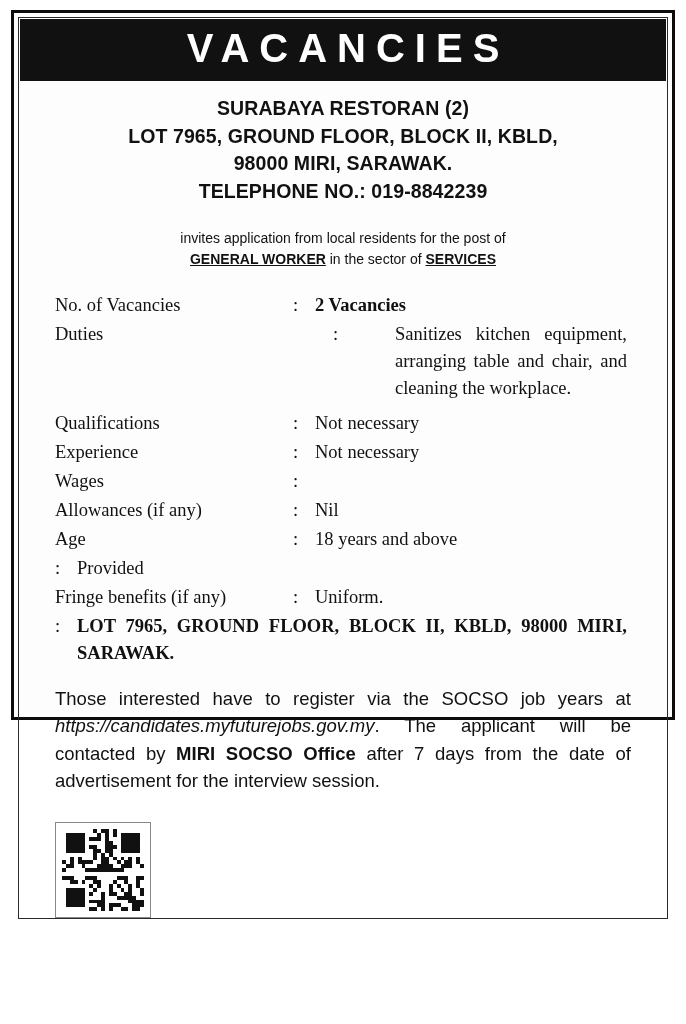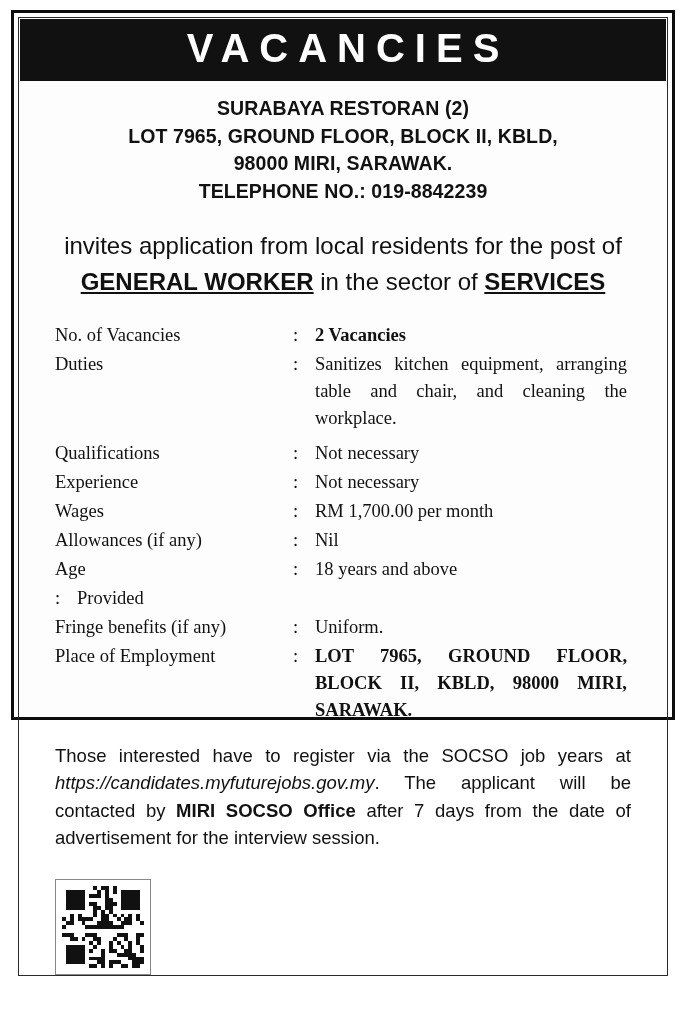--- a/index.html
+++ b/index.html
@@ -59,21 +59,21 @@
   }
   .header-block div {
     font-weight: bold;
     font-size: 19.5px;
     line-height: 1.42;
     letter-spacing: 0.1px;
   }
   
   .invite {
     text-align: center;
-    font-size: 24px;
+    font-size: 14px;
     line-height: 1.5;
     padding: 16px 30px 6px 30px;
   }
   .invite .u-bold {
     font-weight: bold;
     text-decoration: underline;
   }
   
   .details {
     padding: 16px 34px 0 36px;
@@ -91,21 +91,21 @@
     flex: 0 0 238px;
     white-space: nowrap;
   }
   .row .colon {
     width: 22px;
     flex: 0 0 22px;
   }
   .row .value {
     flex: 1 1 auto;
   }
-  .row.spaced { margin-bottom: 8px; }
+  .row.spaced { margin-bottom: 8px; gap: 40px; }
   .value.bold { font-weight: bold; }
   .value.just {
     text-align: justify;
     text-align-last: left;
     padding-right: 6px;
   }
   
   .register {
     padding: 16px 36px 0 36px;
     font-size: 18.5px;
@@ -198,21 +198,20 @@
 
         <div class="row">
           <span class="label">Experience</span>
           <span class="colon">:</span>
           <span class="value">Not necessary</span>
         </div>
 
         <div class="row">
           <span class="label">Wages</span>
           <span class="colon">:</span>
-          <span class="value">RM 1,700.00 per month</span>
         </div>
 
         <div class="row">
           <span class="label">Allowances (if any)</span>
           <span class="colon">:</span>
           <span class="value">Nil</span>
         </div>
 
         <div class="row">
           <span class="label">Age</span>
@@ -225,21 +224,20 @@
           <span class="value">Provided</span>
         </div>
 
         <div class="row">
           <span class="label">Fringe benefits (if any)</span>
           <span class="colon">:</span>
           <span class="value">Uniform.</span>
         </div>
 
         <div class="row">
-          <span class="label">Place of Employment</span>
           <span class="colon">:</span>
           <span class="value bold just">LOT 7965, GROUND FLOOR, BLOCK II, KBLD, 98000 MIRI, SARAWAK.</span>
         </div>
 
       </div>
 
       <div class="register">
         <span>Those interested have to register via the SOCSO job years at </span><span class="url">https://candidates.myfuturejobs.gov.my</span><span>. The applicant will be contacted by </span><span class="office">MIRI SOCSO Office</span><span> after 7 days from the date of advertisement for the interview session.</span>
       </div>
 

